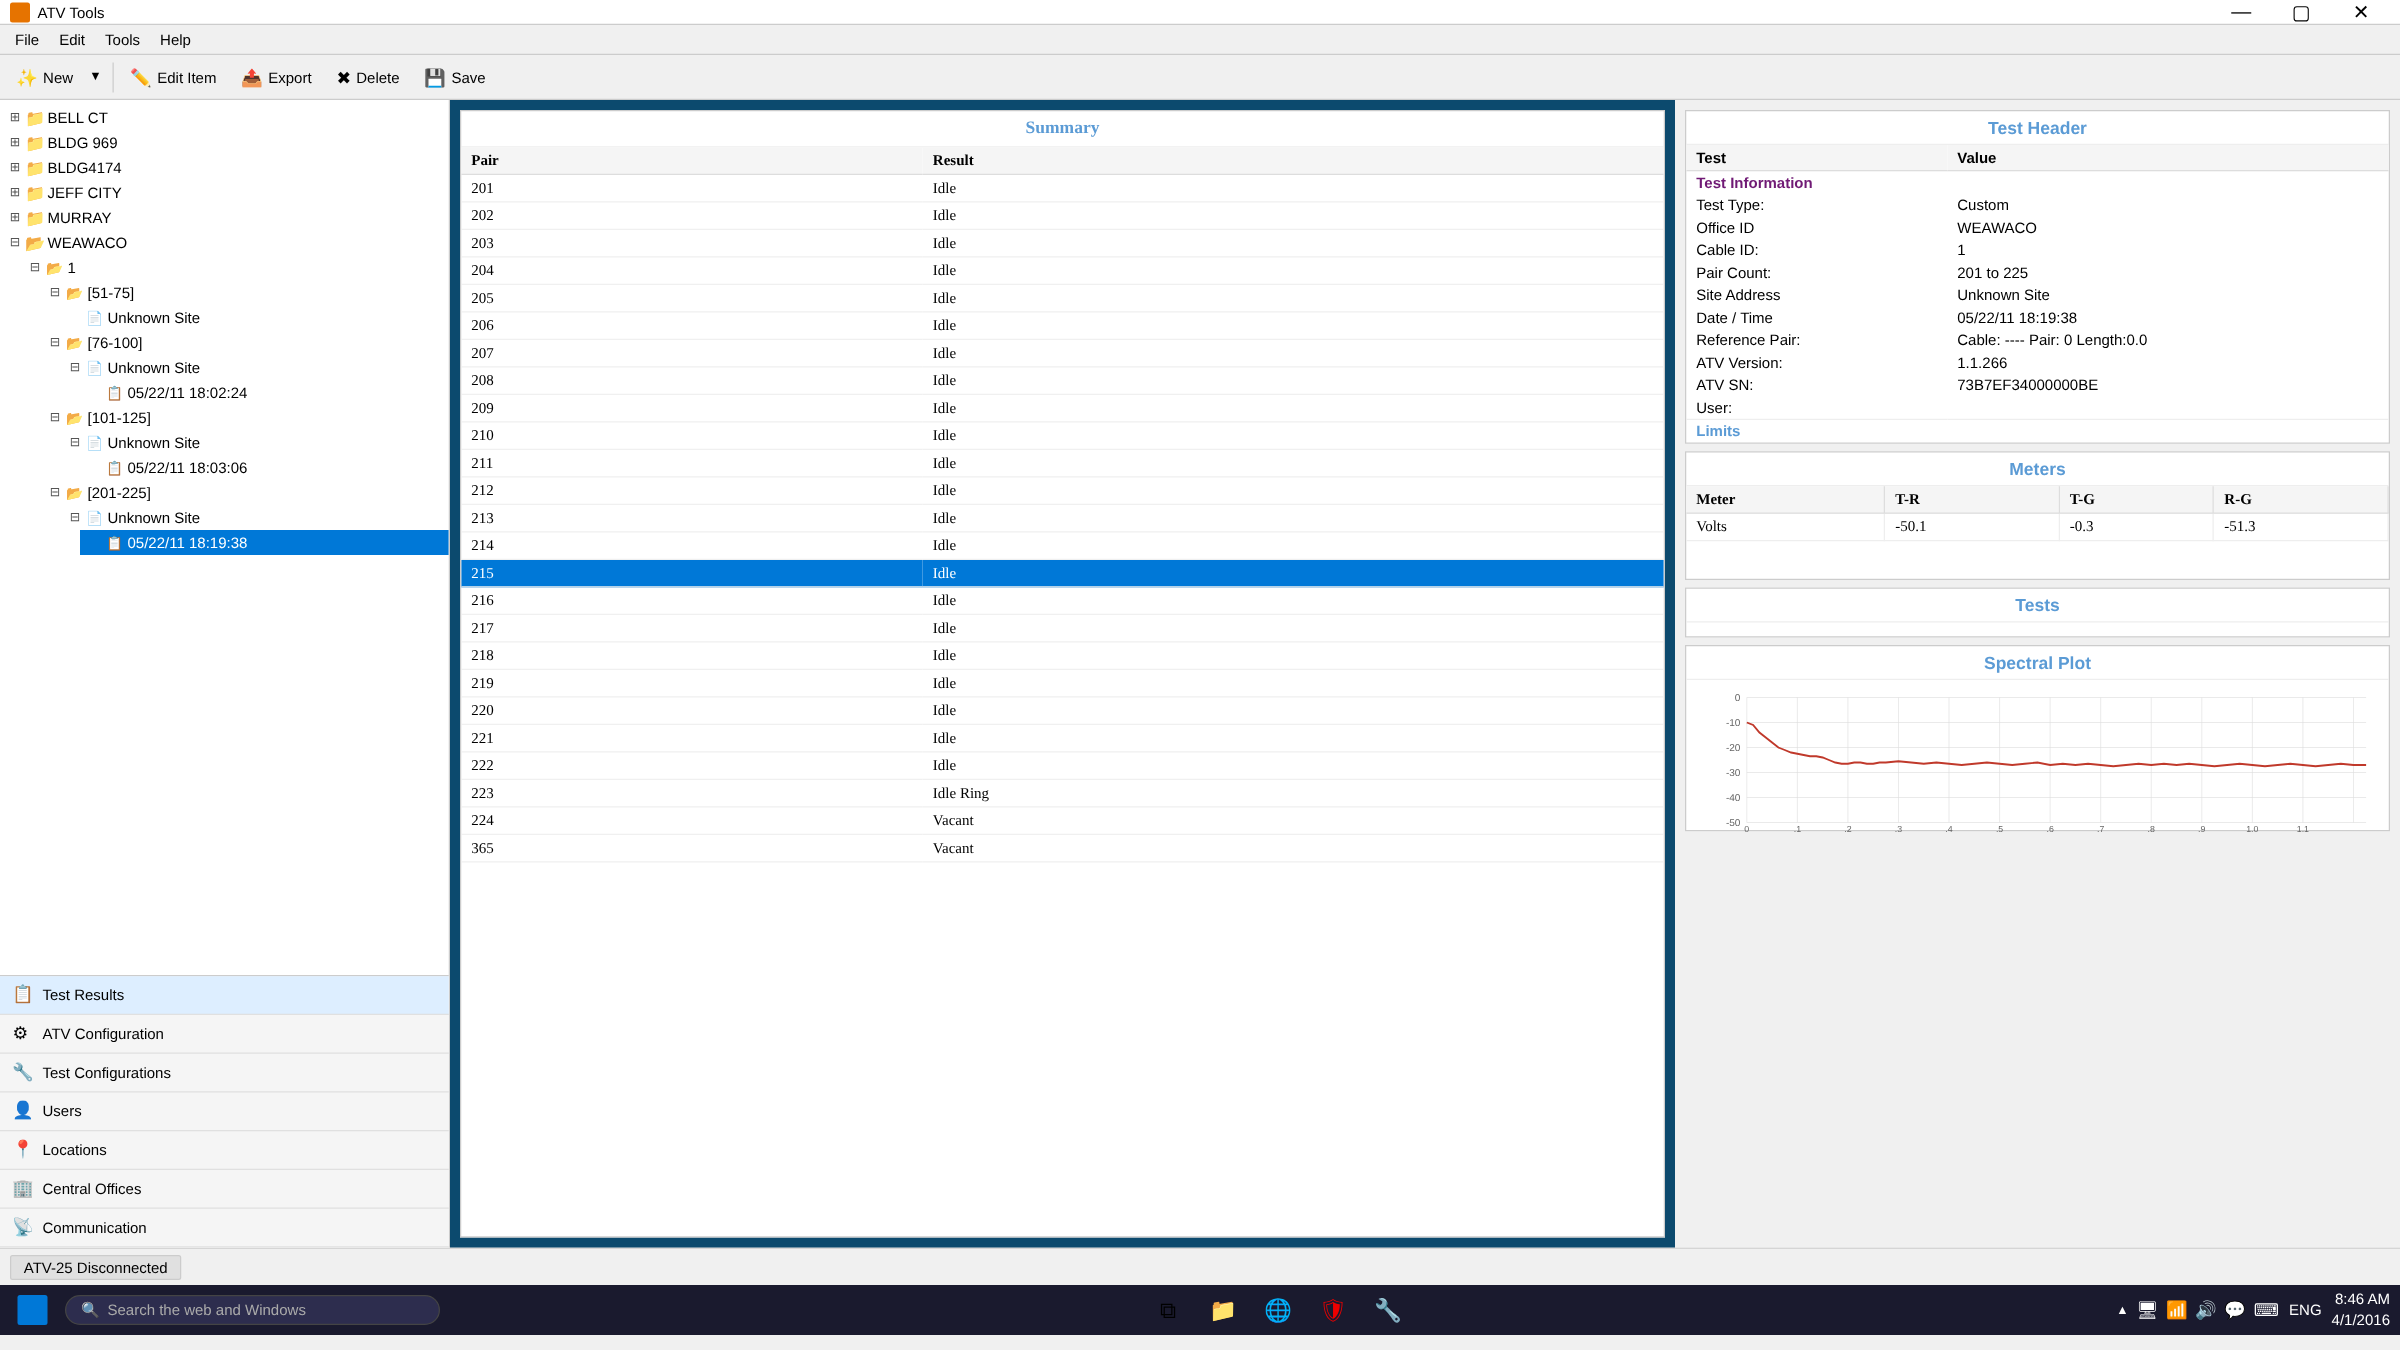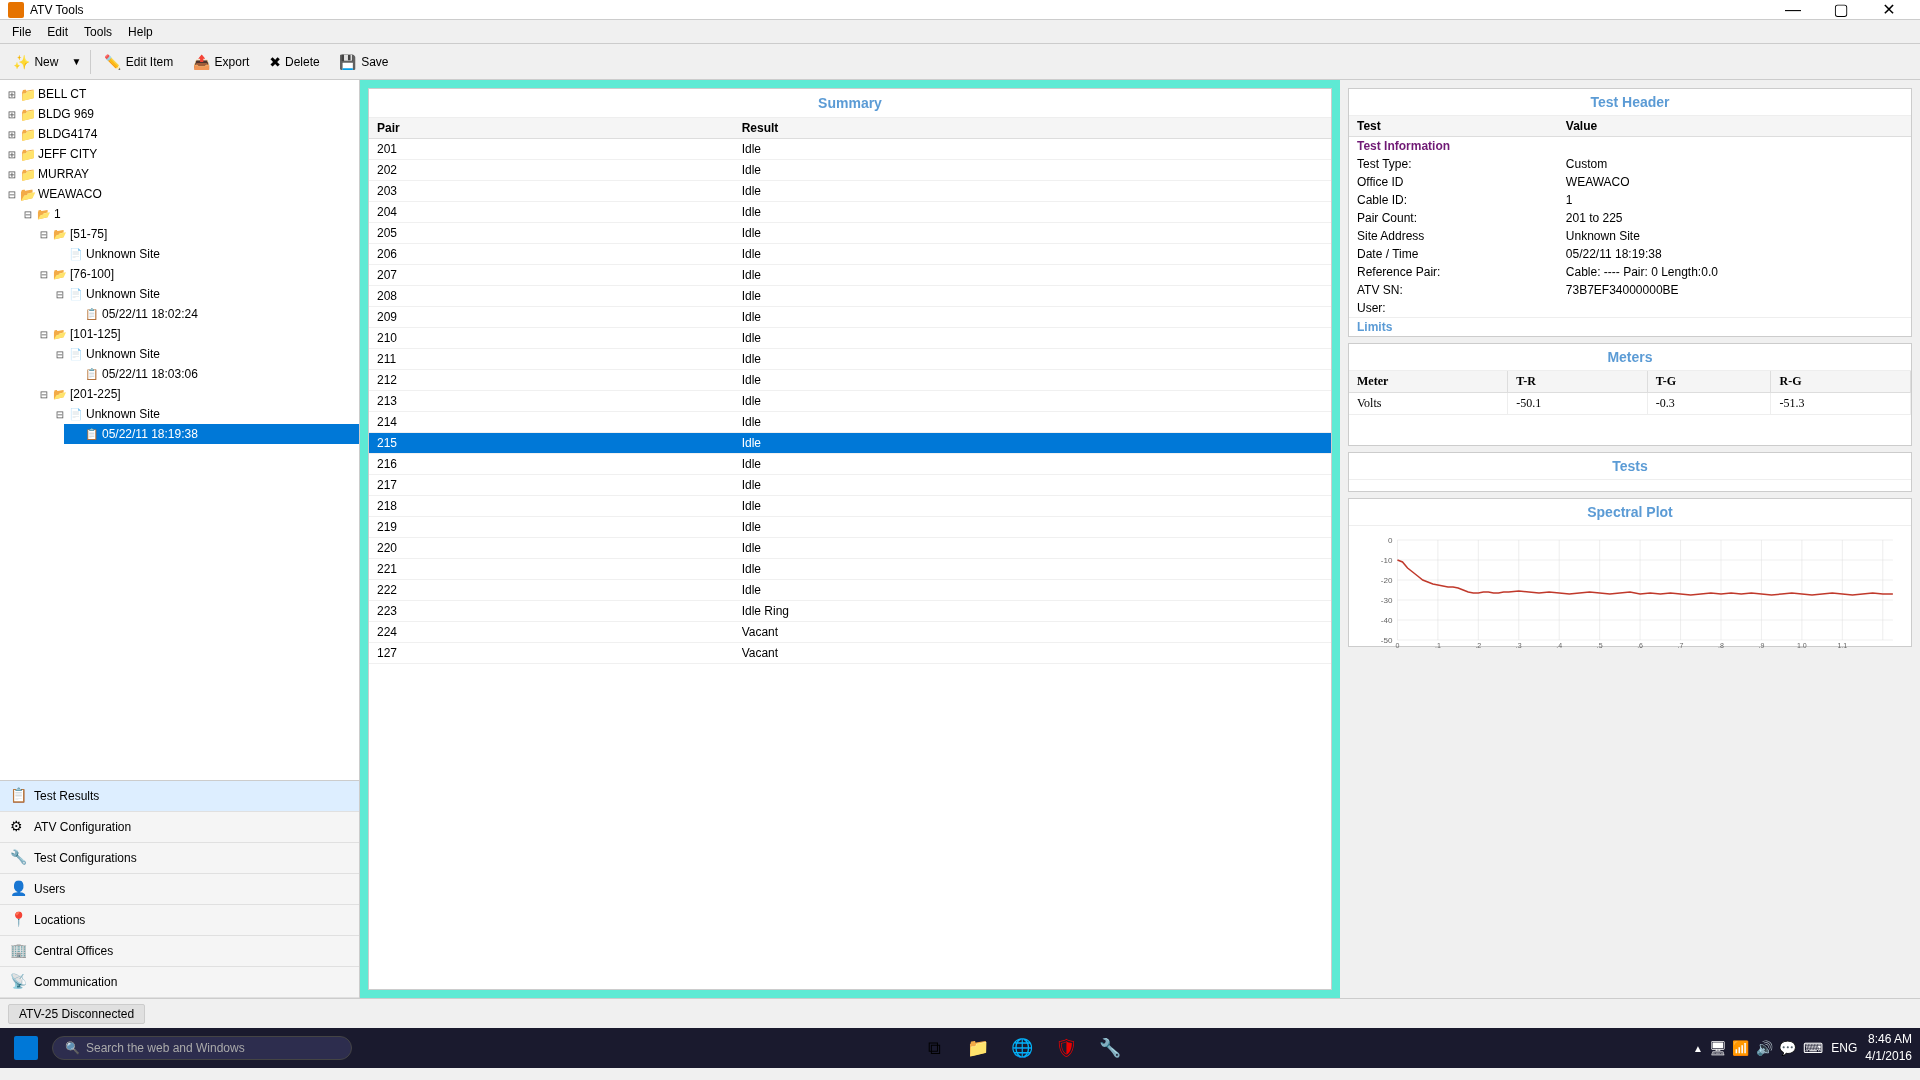--- a/index.html
+++ b/index.html
@@ -42,21 +42,21 @@
     .indent3 { margin-left: 48px; }
     .indent4 { margin-left: 64px; }
 
     
     #bottom-nav { border-top: 1px solid #ccc; background: #f5f5f5; }
     .nav-item { display: flex; align-items: center; gap: 6px; padding: 6px 10px; cursor: pointer; border-bottom: 1px solid #e0e0e0; }
     .nav-item.active { background: #ddeeff; }
     .nav-icon { width: 18px; height: 18px; font-size: 14px; }
 
     
-    #center-panel { flex: 1; display: flex; flex-direction: column; padding: 8px; background: #5eead4; }
+    #center-panel { flex: 1; display: flex; flex-direction: column; padding: 8px; background: #0c4a6e; font-family: Liberation Serif, serif; }
     #summary-box { background: white; border: 1px solid #ccc; flex: 1; display: flex; flex-direction: column; }
     #summary-header { text-align: center; color: #5b9bd5; font-size: 14px; font-weight: bold; padding: 6px; border-bottom: 1px solid #eee; }
     #summary-table { flex: 1; overflow-y: auto; }
     #summary-table table { width: 100%; border-collapse: collapse; }
     #summary-table th { text-align: left; padding: 3px 8px; font-weight: bold; background: #f5f5f5; border-bottom: 1px solid #ddd; }
     #summary-table td { padding: 3px 8px; border-bottom: 1px solid #f0f0f0; }
     .row-selected { background: #0078d7 !important; color: white; }
 
     
     #right-panel { width: 580px; display: flex; flex-direction: column; padding: 8px; background: #f0f0f0; gap: 6px; overflow-y: auto; }
@@ -402,21 +402,21 @@
               </tr>
               <tr>
                 <td>223</td>
                 <td>Idle Ring</td>
               </tr>
               <tr>
                 <td>224</td>
                 <td>Vacant</td>
               </tr>
               <tr>
-                <td>127</td>
+                <td>365</td>
                 <td>Vacant</td>
               </tr>
             </tbody>
         </table>
       </div>
     </div>
   </div>
 
   <div id="right-panel">
 
@@ -454,20 +454,24 @@
               <td>Site Address</td>
               <td>Unknown Site</td>
             </tr>
             <tr>
               <td>Date / Time</td>
               <td>05/22/11 18:19:38</td>
             </tr>
             <tr>
               <td>Reference Pair:</td>
               <td>Cable: ---- Pair: 0 Length:0.0</td>
+            </tr>
+            <tr>
+              <td>ATV Version:</td>
+              <td>1.1.266</td>
             </tr>
             <tr>
               <td>ATV SN:</td>
               <td>73B7EF34000000BE</td>
             </tr>
             <tr>
               <td>User:</td>
               <td></td>
             </tr>
             <tr>

